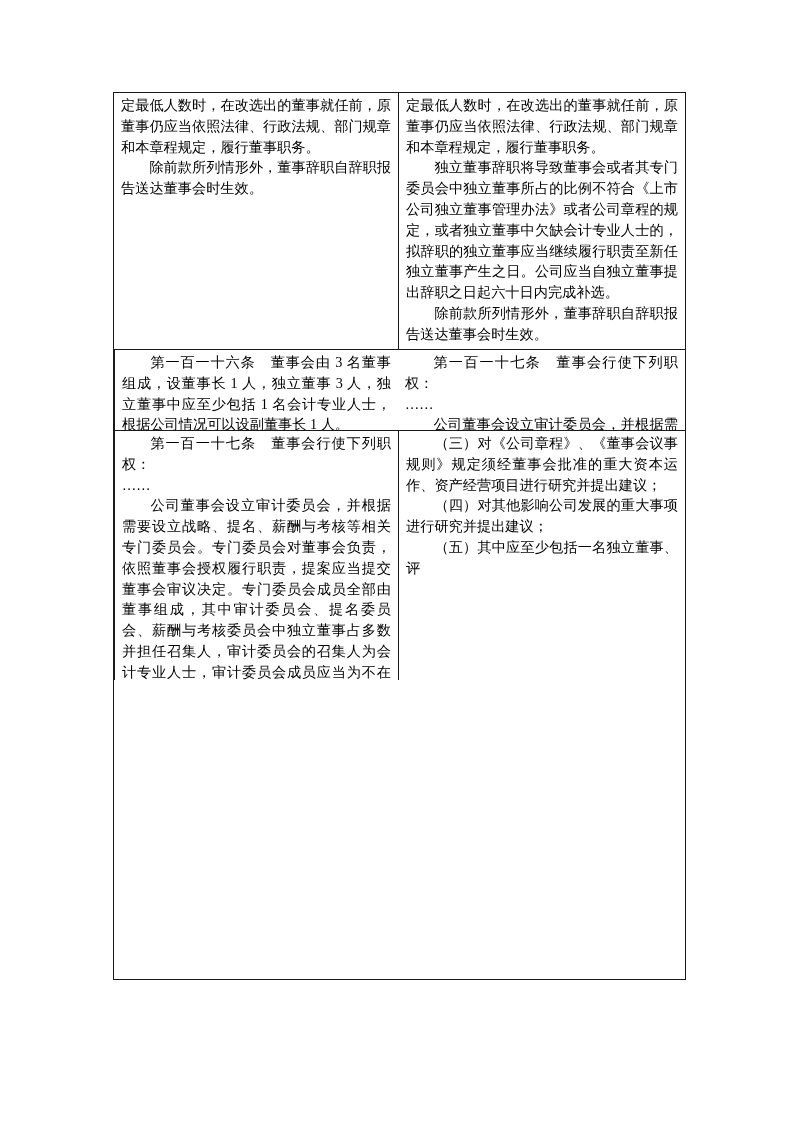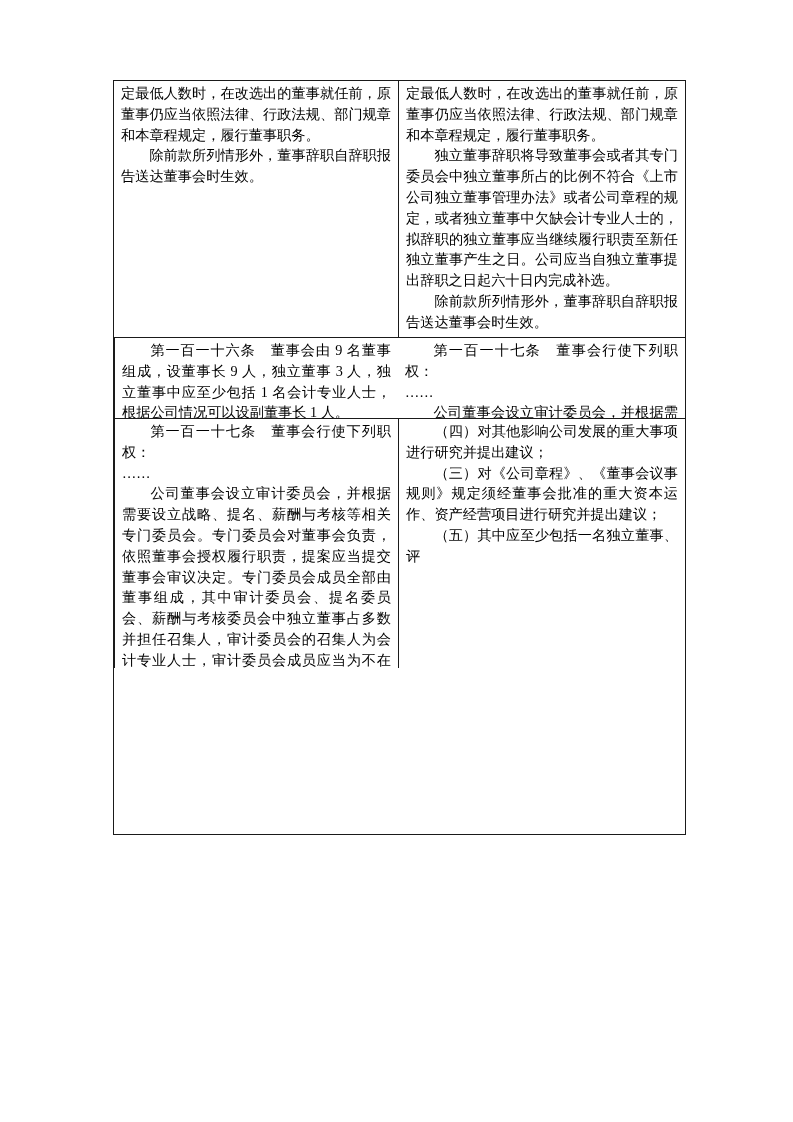--- a/index.html
+++ b/index.html
@@ -9,23 +9,23 @@
     height: 1122px;
     background: #ffffff;
     margin: 0 auto;
     font-family: "Liberation Serif", "DejaVu Serif", serif;
     color: #000000;
     overflow: hidden;
   }
   .cmp-table {
     position: absolute;
     left: 113px;
-    top: 80px;
+    top: 92px;
     width: 573px;
-    height: 755px;
+    height: 888px;
     box-sizing: border-box;
     border: 1.5px solid #1a1a1a;
     display: grid;
     grid-template-columns: 284px 1fr;
     grid-template-rows: 256px 81px 250px auto;
     overflow: hidden;
     background: #ffffff;
   }
   .cell {
     box-sizing: border-box;
@@ -52,31 +52,31 @@
       <div class="cell col-left row-1">
         <p class="no-indent"><span class="run-normal">定最低人数时，在改选出的董事就任前，原董事仍应当依照法律、行政法规、部门规章和本章程规定，履行董事职务。</span></p>
         <p class="indent"><span class="run-normal">除前款所列情形外，董事辞职自辞职报告送达董事会时生效。</span></p>
       </div>
       <div class="cell col-right row-1">
         <p class="no-indent"><span class="run-normal">定最低人数时，在改选出的董事就任前，原董事仍应当依照法律、行政法规、部门规章和本章程规定，履行董事职务。</span></p>
         <p class="indent"><span class="run-bold">独立董事辞职将导致董事会或者其专门委员会中独立董事所占的比例不符合《上市公司独立董事管理办法》或者公司章程的规定，或者独立董事中欠缺会计专业人士的，拟辞职的独立董事应当继续履行职责至新任独立董事产生之日。公司应当自独立董事提出辞职之日起六十日内完成补选。</span></p>
         <p class="indent"><span class="run-normal">除前款所列情形外，董事辞职自辞职报告送达董事会时生效。</span></p>
       </div>
       <div class="cell col-right row-2">
-        <p class="indent"><span class="run-normal">第一百一十六条　董事会由 9 名董事组成，设董事长 9 人，独立董事 3 人，</span><span class="run-bold">独立董事中应至少包括 1 名会计专业人士，</span><span class="run-normal">根据公司情况可以设副董事长 1 人。</span></p>
+        <p class="indent"><span class="run-normal">第一百一十六条　董事会由 3 名董事组成，设董事长 1 人，独立董事 3 人，</span><span class="run-bold">独立董事中应至少包括 1 名会计专业人士，</span><span class="run-normal">根据公司情况可以设副董事长 1 人。</span></p>
       </div>
       <div class="cell col-left row-3">
         <p class="indent"><span class="run-normal">第一百一十七条　董事会行使下列职权：</span></p>
         <p class="no-indent"><span class="run-normal">……</span></p>
         <p class="indent"><span class="run-normal">公司董事会设立审计委员会，并根据需要设立战略、提名、薪酬与考核等相关专门委员会。专门委员会对董事会负责，依照董事会授权履行职责，提案应当提交董事会审议决定。专门委员会成员全部由董事组成，其中审计委员会、提名委员会、薪酬与考核委员会中独立董事占多数并担任召集人，审计委员会的召集人为会计专业人士。</span></p>
       </div>
       <div class="cell col-right row-3">
         <p class="indent"><span class="run-normal">第一百一十七条　董事会行使下列职权：</span></p>
         <p class="no-indent"><span class="run-normal">……</span></p>
         <p class="indent"><span class="run-normal">公司董事会设立审计委员会，并根据需要设立战略、提名、薪酬与考核等相关专门委员会。专门委员会对董事会负责，依照董事会授权履行职责，提案应当提交董事会审议决定。专门委员会成员全部由董事组成，其中审计委员会、提名委员会、薪酬与考核委员会中独立董事占多数并担任召集人，审计委员会的召集人为会计专业人士，</span><span class="run-bold">审计委员会成员应当为不在公司担任高级管理人员的董事。</span></p>
       </div>
       <div class="cell col-right row-4">
+        <p class="indent"><span class="run-bold">（三）对《公司章程》、《董事会议事规则》规定须经董事会批准的重大资本运作、资产经营项目进行研究并提出建议；</span></p>
         <p class="indent"><span class="run-bold">（四）对其他影响公司发展的重大事项进行研究并提出建议；</span></p>
-        <p class="indent"><span class="run-bold">（三）对《公司章程》、《董事会议事规则》规定须经董事会批准的重大资本运作、资产经营项目进行研究并提出建议；</span></p>
         <p class="indent"><span class="run-bold">（五）其中应至少包括一名独立董事、评</span></p>
       </div>
     </div>
 </div>
 
 </body></html>

